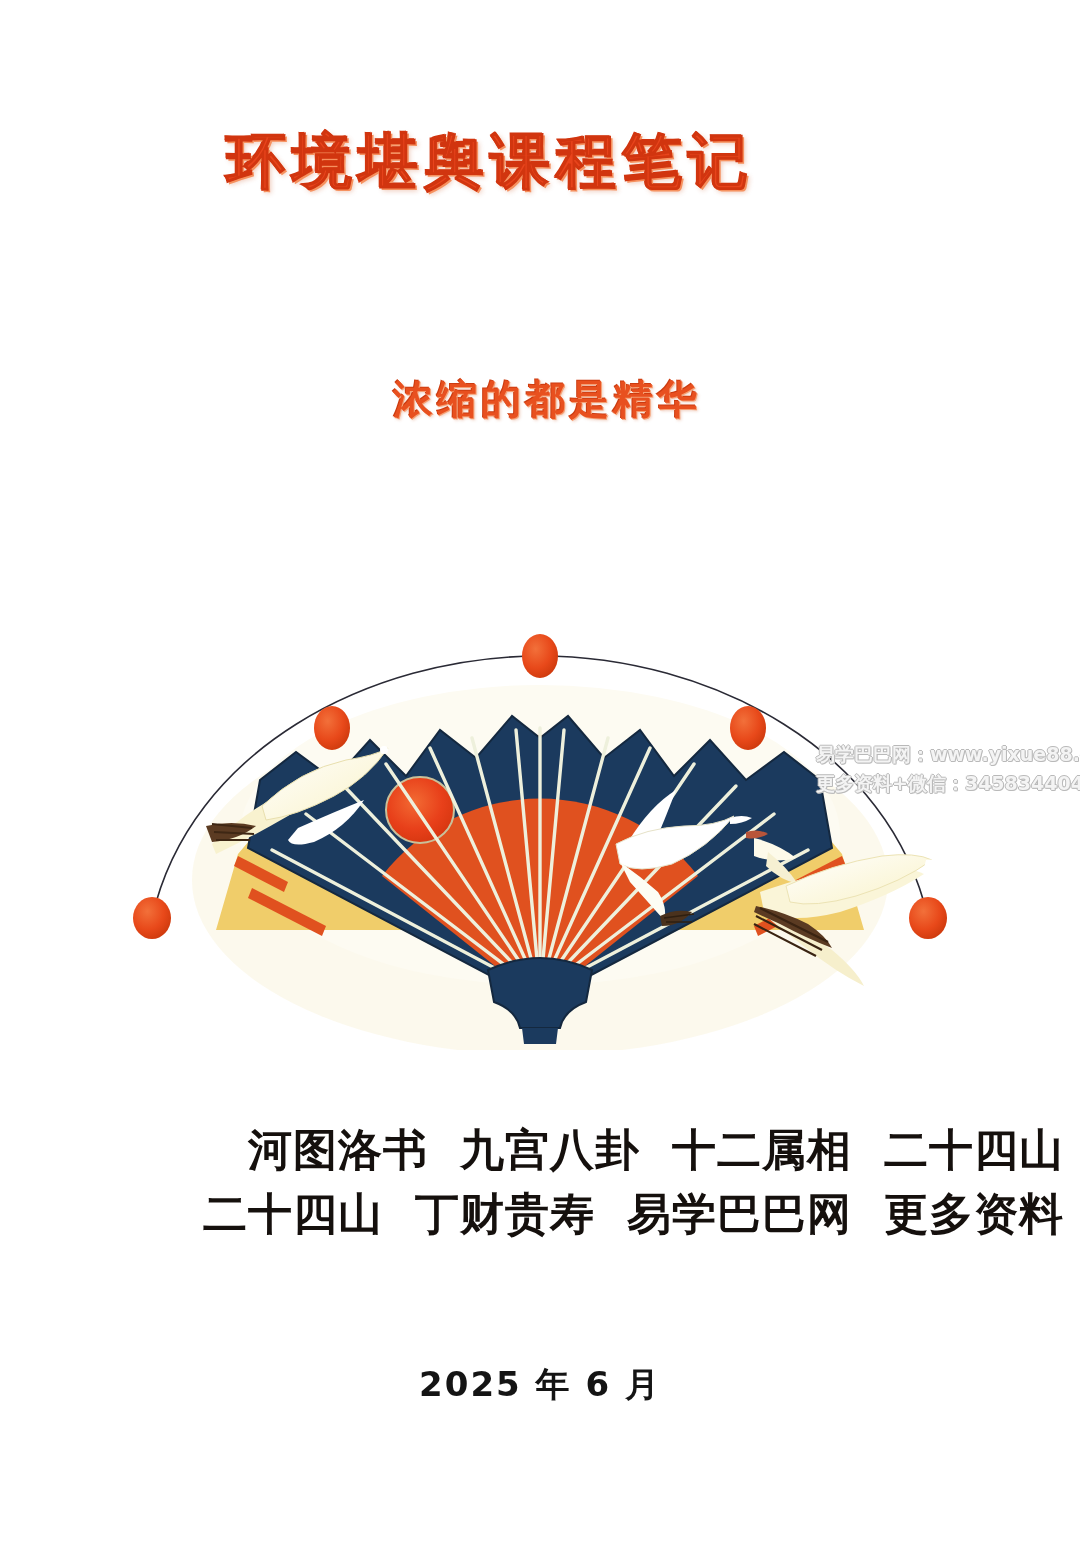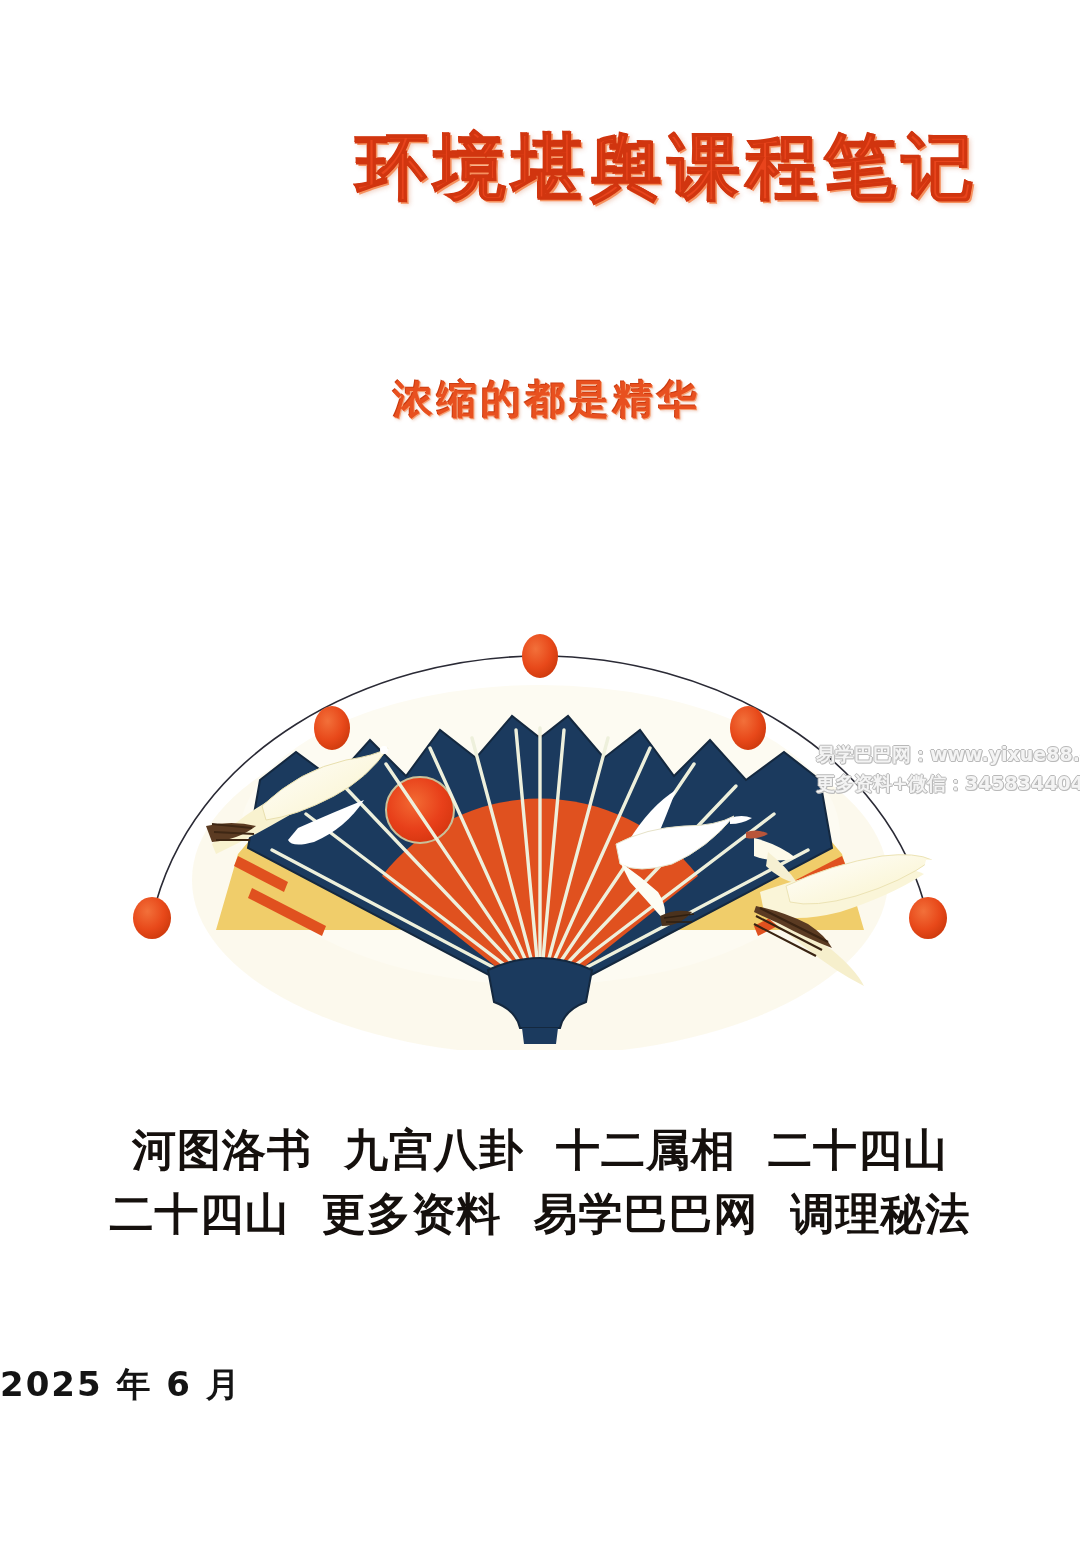--- a/index.html
+++ b/index.html
@@ -21,23 +21,23 @@
     inset: 0;
     background: #ffffff;
   }
 
   
   .title {
     position: absolute;
     top: 128px;
     left: 0;
     width: 980px;
-    text-align: right;
-    font-family: "DejaVu Sans", "Liberation Sans", sans-serif;
-    font-size: 72px;
+    text-align: center;
+    font-family: "DejaVu Sans", "Liberation Sans", sans-serif;
+    font-size: 60px;
     font-weight: 700;
     letter-spacing: 6px;
     color: #e8441c;
     text-shadow:
       2px 2px 0 #f6915f,
       -1px -1px 0 #d1350f,
       3px 3px 5px rgba(200,80,30,0.30);
     -webkit-text-stroke: 1px #d1350f;
     white-space: nowrap;
     line-height: 1.1;
@@ -95,40 +95,40 @@
     letter-spacing: 0px;
   }
   .watermark div { white-space: nowrap; }
 
   
   .topics {
     position: absolute;
     left: 0;
     top: 1118px;
     width: 1080px;
-    text-align: center;
+    text-align: right;
   }
   .topic-row {
     font-family: "DejaVu Sans", "Liberation Sans", sans-serif;
     font-size: 44px;
     font-weight: 700;
     color: #15100d;
     letter-spacing: 1px;
     line-height: 1.46;
     white-space: nowrap;
   }
   .topic-row .grp { display: inline-block; margin: 0 16px; }
 
   
   .date {
     position: absolute;
     left: 0;
     top: 1362px;
     width: 1080px;
-    text-align: left;
+    text-align: center;
     font-family: "DejaVu Sans", "Liberation Sans", sans-serif;
     font-size: 34px;
     font-weight: 600;
     color: #141414;
     letter-spacing: 2px;
     white-space: nowrap;
   }
 </style>
 </head>
 <body>
@@ -286,19 +286,19 @@
   <div class="watermark">
     <div>易学巴巴网：www.yixue88.cn</div>
     <div>更多资料+微信：3458344044</div>
   </div>
 
   <div class="topics">
     <div class="topic-row">
       <span class="grp">河图洛书</span><span class="grp">九宫八卦</span><span class="grp">十二属相</span><span class="grp">二十四山</span>
     </div>
     <div class="topic-row">
-      <span class="grp">二十四山</span><span class="grp">更多资料</span><span class="grp">易学巴巴网</span><span class="grp">调理秘法</span>
+      <span class="grp">二十四山</span><span class="grp">丁财贵寿</span><span class="grp">易学巴巴网</span><span class="grp">更多资料</span>
     </div>
   </div>
 
   <div class="date">2025 年 6 月</div>
 
 </div>
 
 </body></html>

